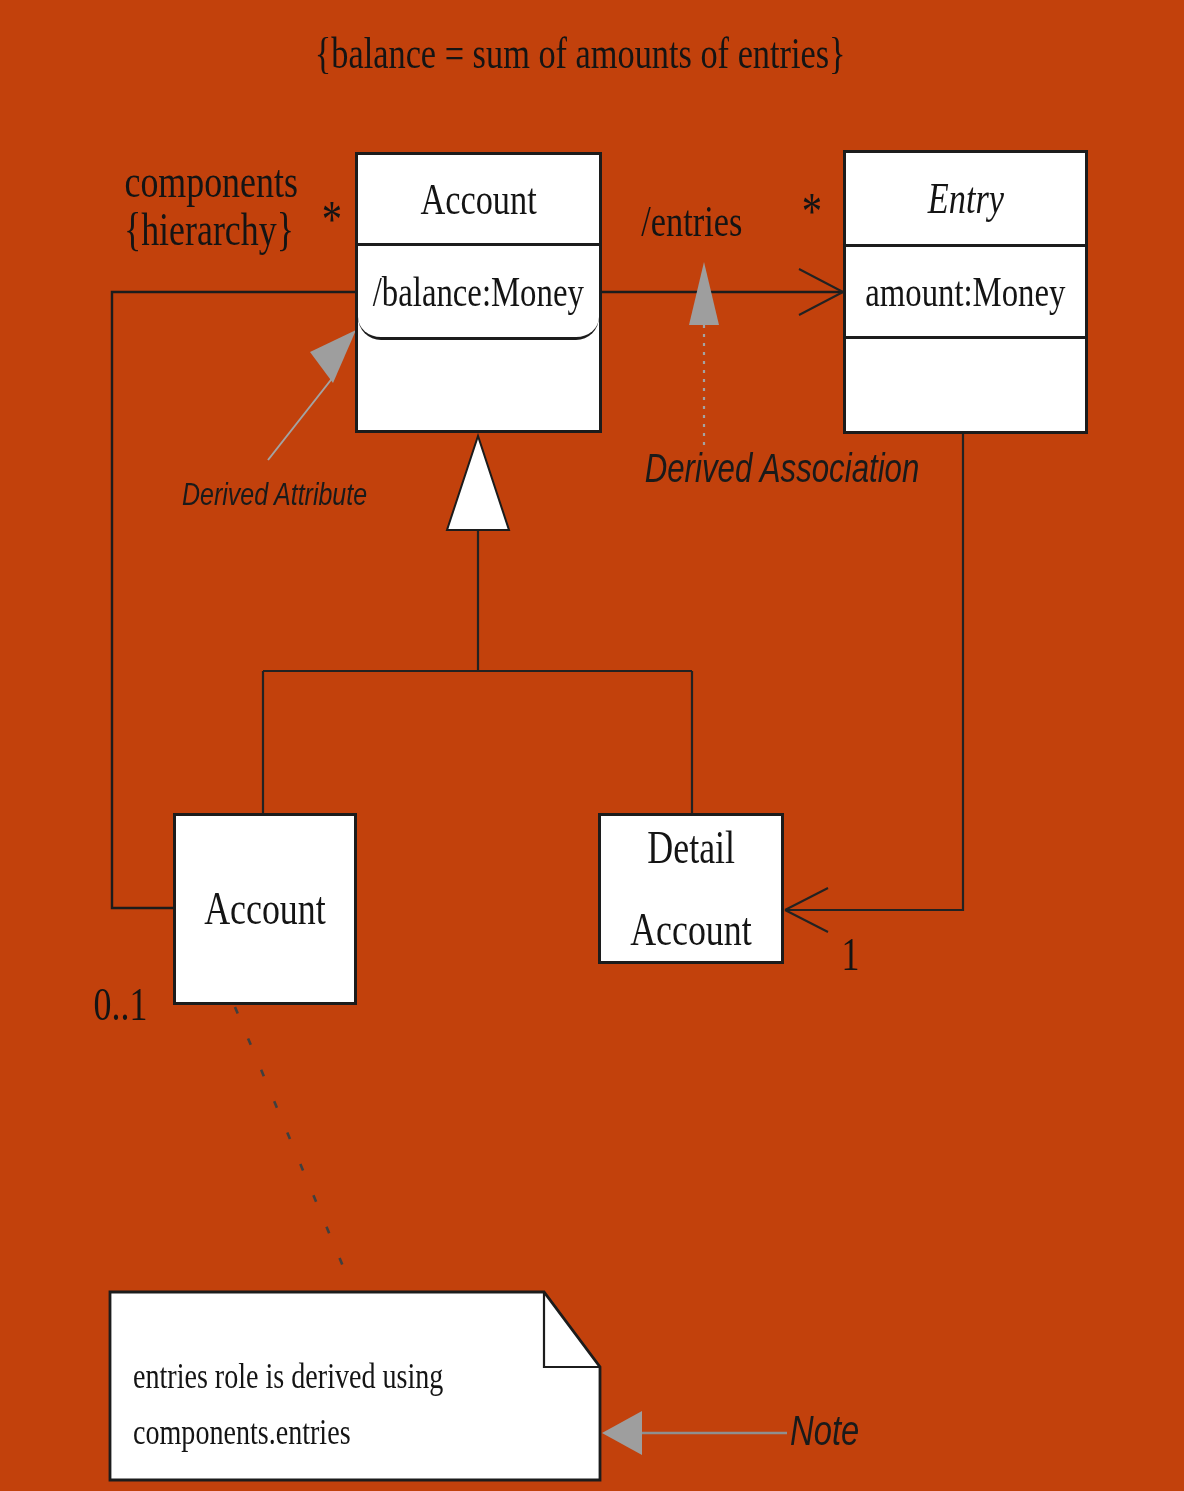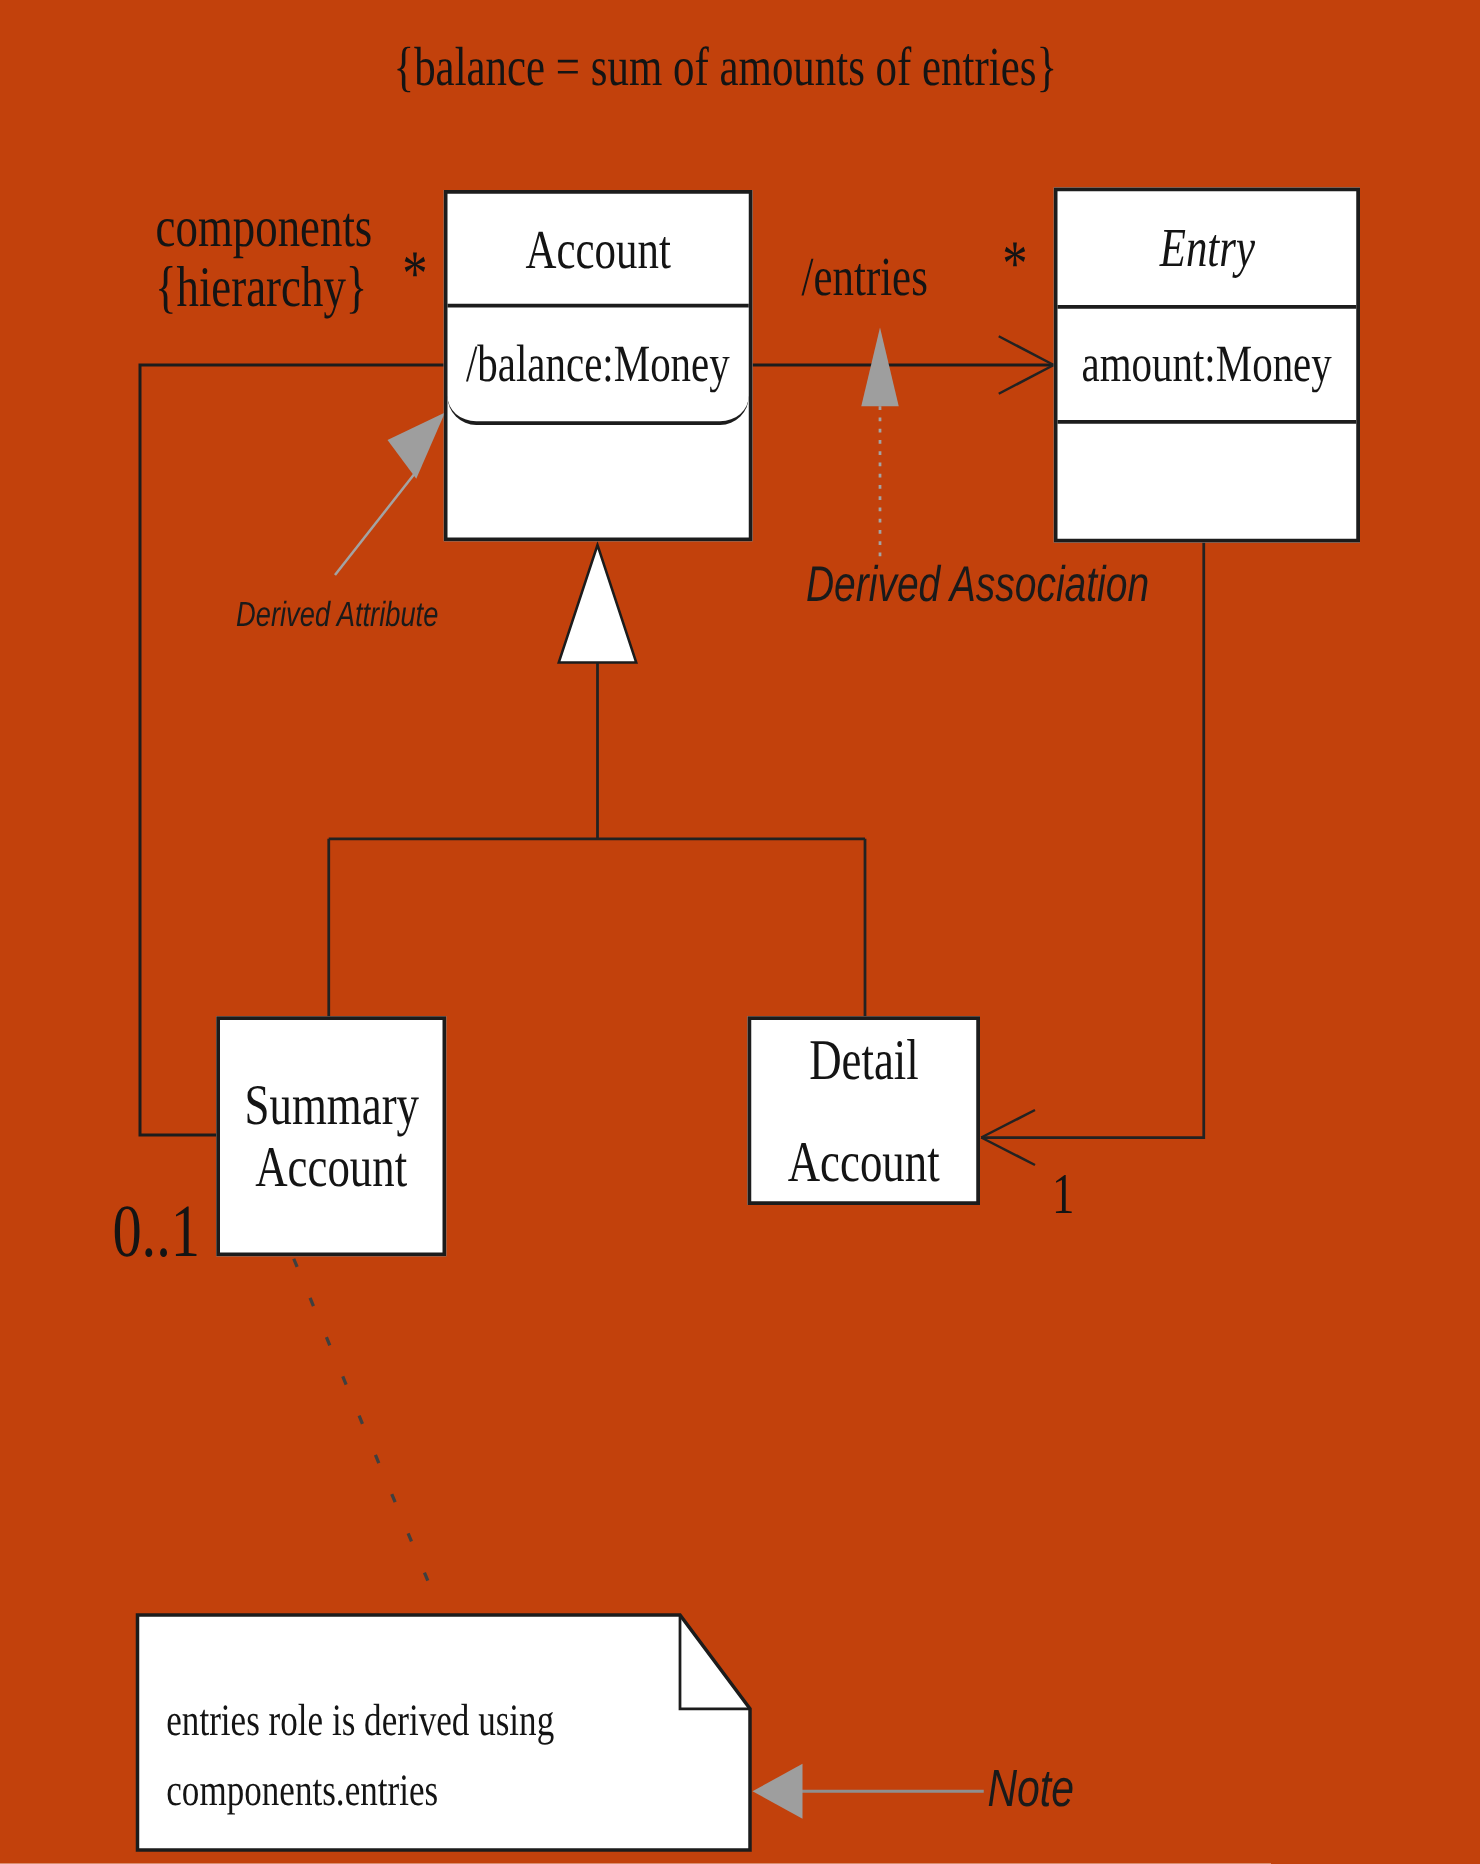--- a/index.html
+++ b/index.html
@@ -48,25 +48,25 @@
   .t-constraint { left:240px; top:28px; width:600px; text-align:center; font-size:44px; }
 
   .t-components { left:100px; top:158px; width:210px; text-align:right;
                   font-size:46px; line-height:48px; }
 
   .t-star-account { left:308px; top:194px; width:48px; text-align:center; font-size:52px; line-height:1; }
   .t-entries      { left:622px; top:198px; width:140px; text-align:center; font-size:44px; line-height:1.1; }
   .t-star-entry   { left:790px; top:186px; width:44px; text-align:center; font-size:52px; line-height:1; }
 
   .annot { font-family:"Liberation Sans","DejaVu Sans",sans-serif; font-style:italic; color:#1a1a1a; }
-  .t-derived-attr  { left:140px; top:476px; width:260px; text-align:center; font-size:28px; }
+  .t-derived-attr  { left:156px; top:476px; width:260px; text-align:left; font-size:32px; }
   .t-derived-assoc { left:606px; top:446px; width:300px; text-align:center; font-size:40px; }
   .t-note-label    { left:790px; top:1406px; font-size:42px; line-height:50px; }
 
-  .t-zero-one { left:80px;  top:952px; width:80px; text-align:center; font-size:60px; line-height:1.1; }
+  .t-zero-one { left:80px;  top:980px; width:80px; text-align:center; font-size:46px; line-height:1.1; }
   .t-one      { left:825px; top:930px; width:50px; text-align:center; font-size:46px; line-height:1.1; }
 
   .t-note-text { left:133px; top:1348px; width:450px; font-size:36px; }
   .t-note-text .noteline { height:56px; line-height:56px; }
 </style>
 </head>
 <body>
 
 <div class="canvas">
 
@@ -131,21 +131,20 @@
     <div class="comp divided c1 class-name">
       <span class="cx">Entry</span>
     </div>
     <div class="comp divided c2 class-attr">
       <span class="cx">amount:Money</span>
     </div>
     <div class="comp rest"></div>
   </div>
 
   <div class="plain-box summary-box">
-    <div class="nameline"><span class="cx">Summary</span></div>
     <div class="nameline"><span class="cx">Account</span></div>
   </div>
 
   <div class="plain-box detail-box">
     <div class="nameline"><span class="cx">Detail</span></div>
     <div class="nameline"><span class="cx">Account</span></div>
   </div>
 
   <div class="txt t-components">
     <div><span class="cx">components</span></div>

